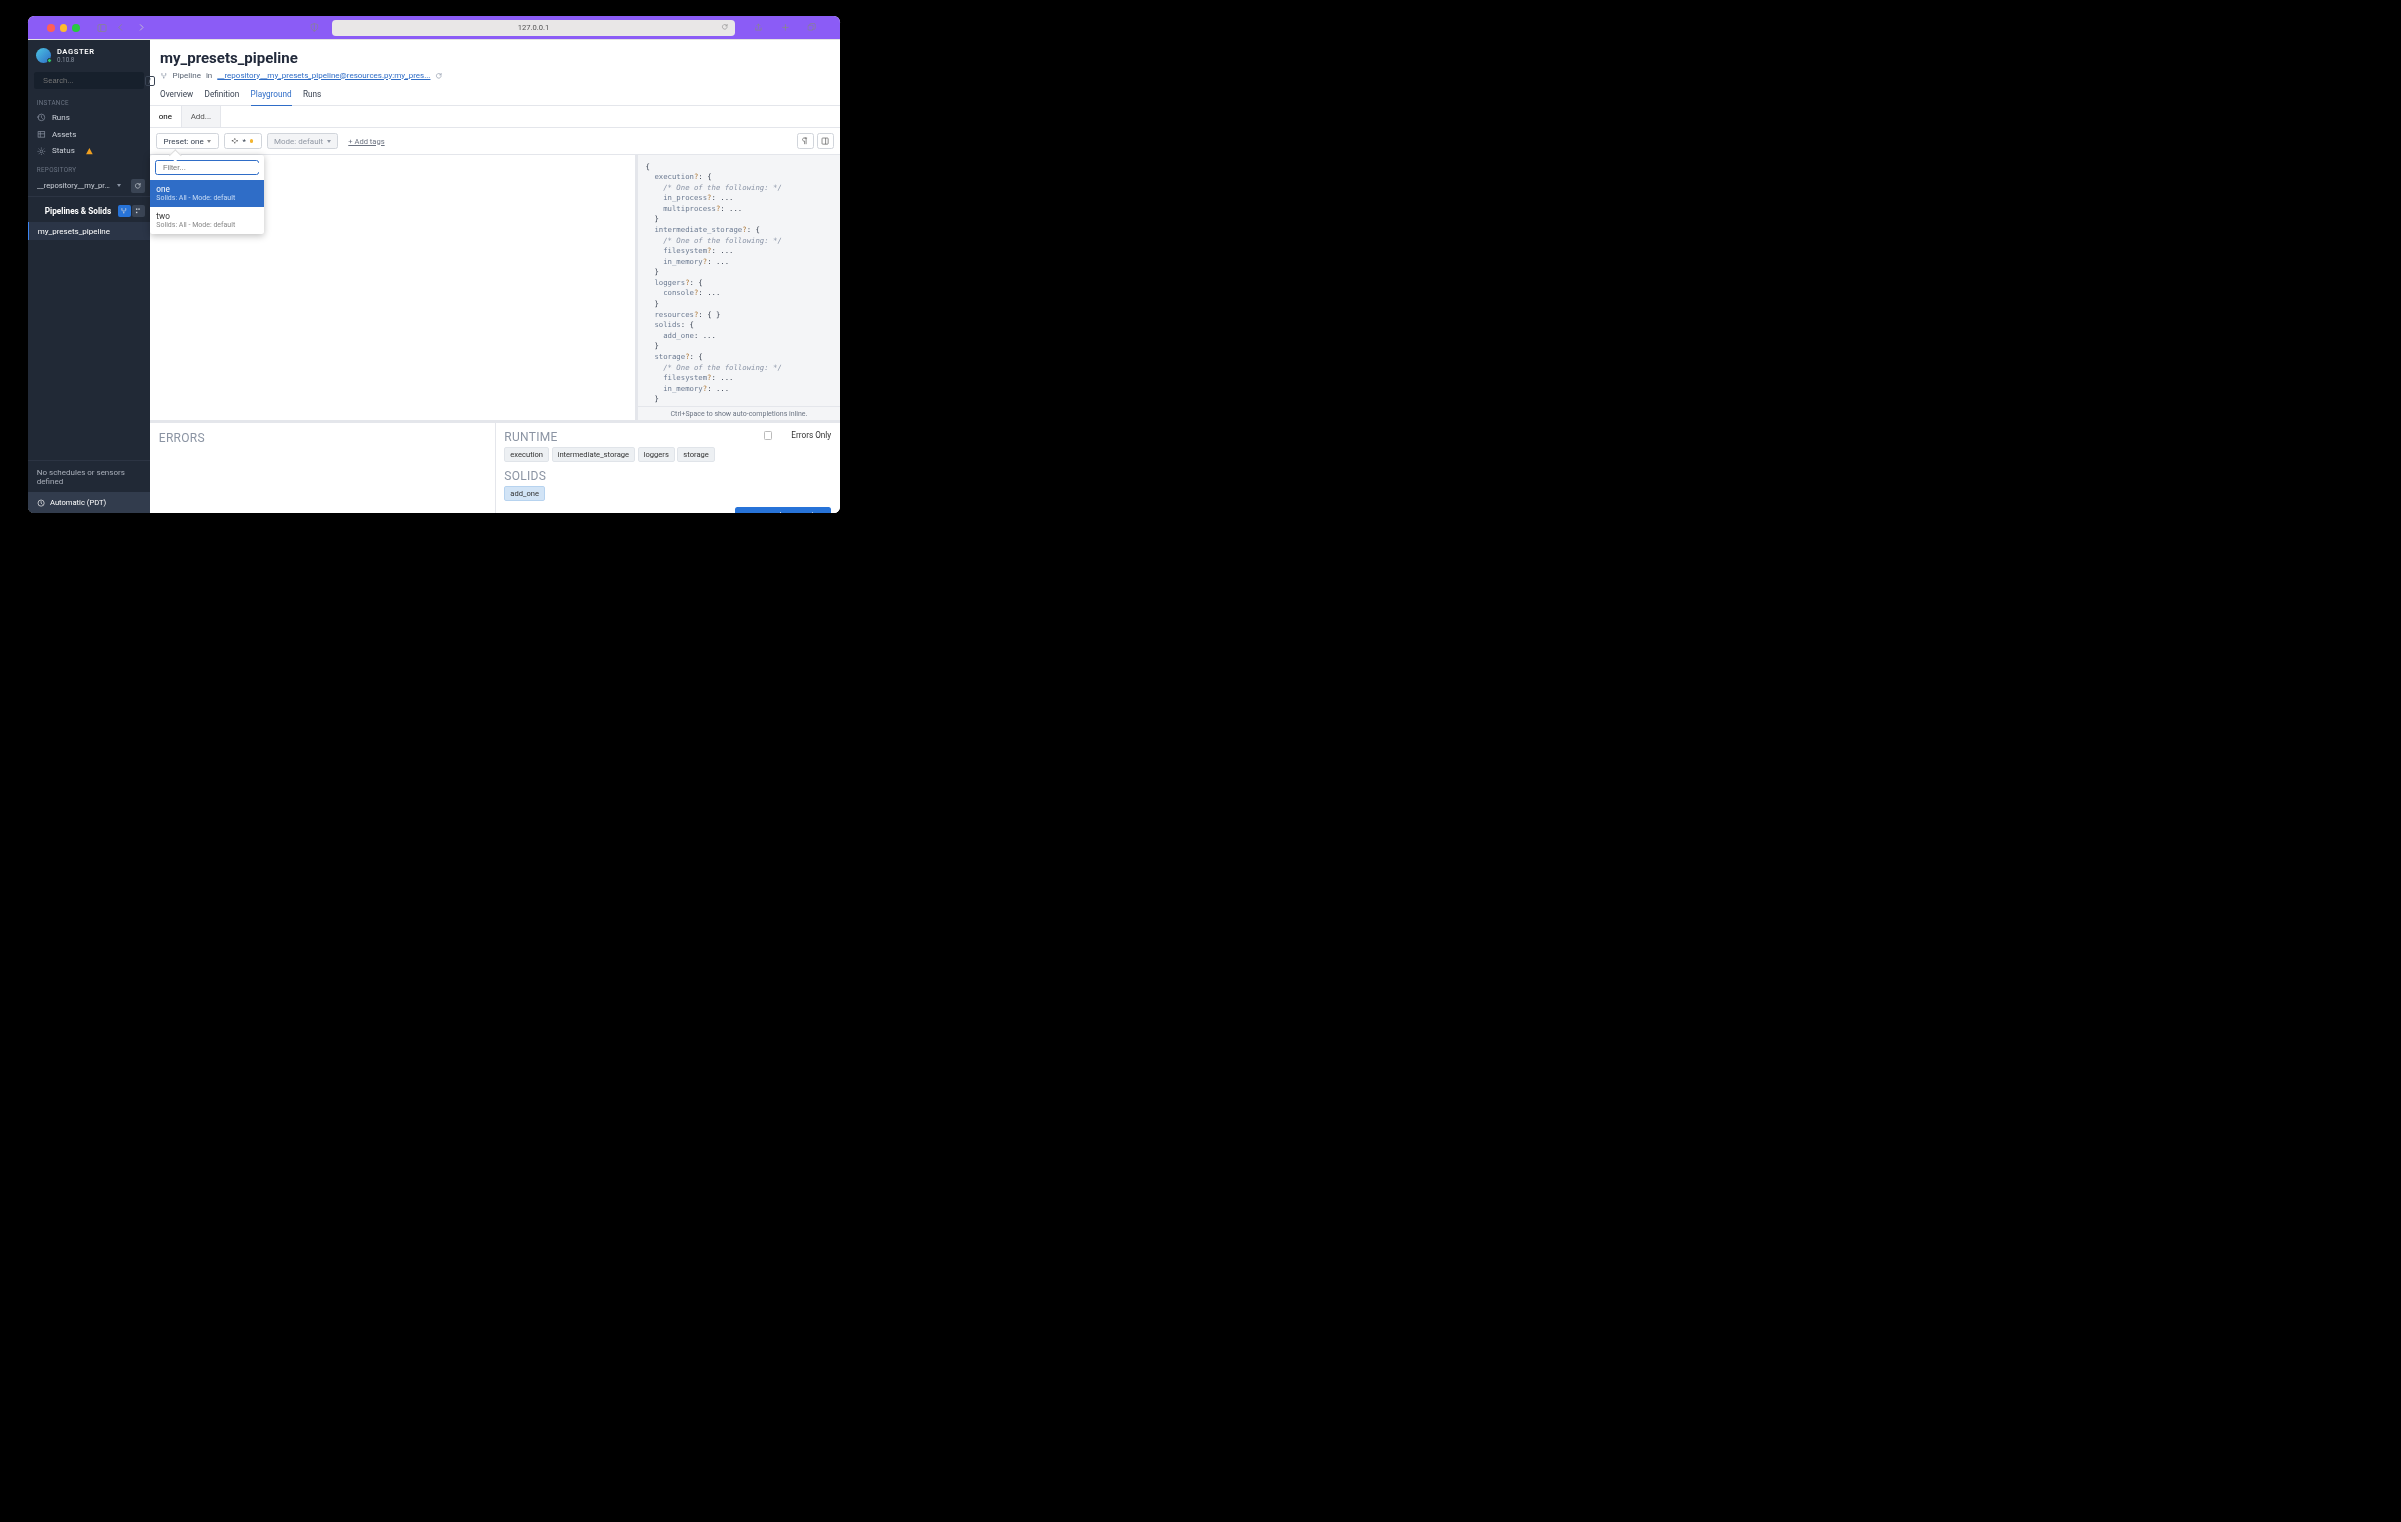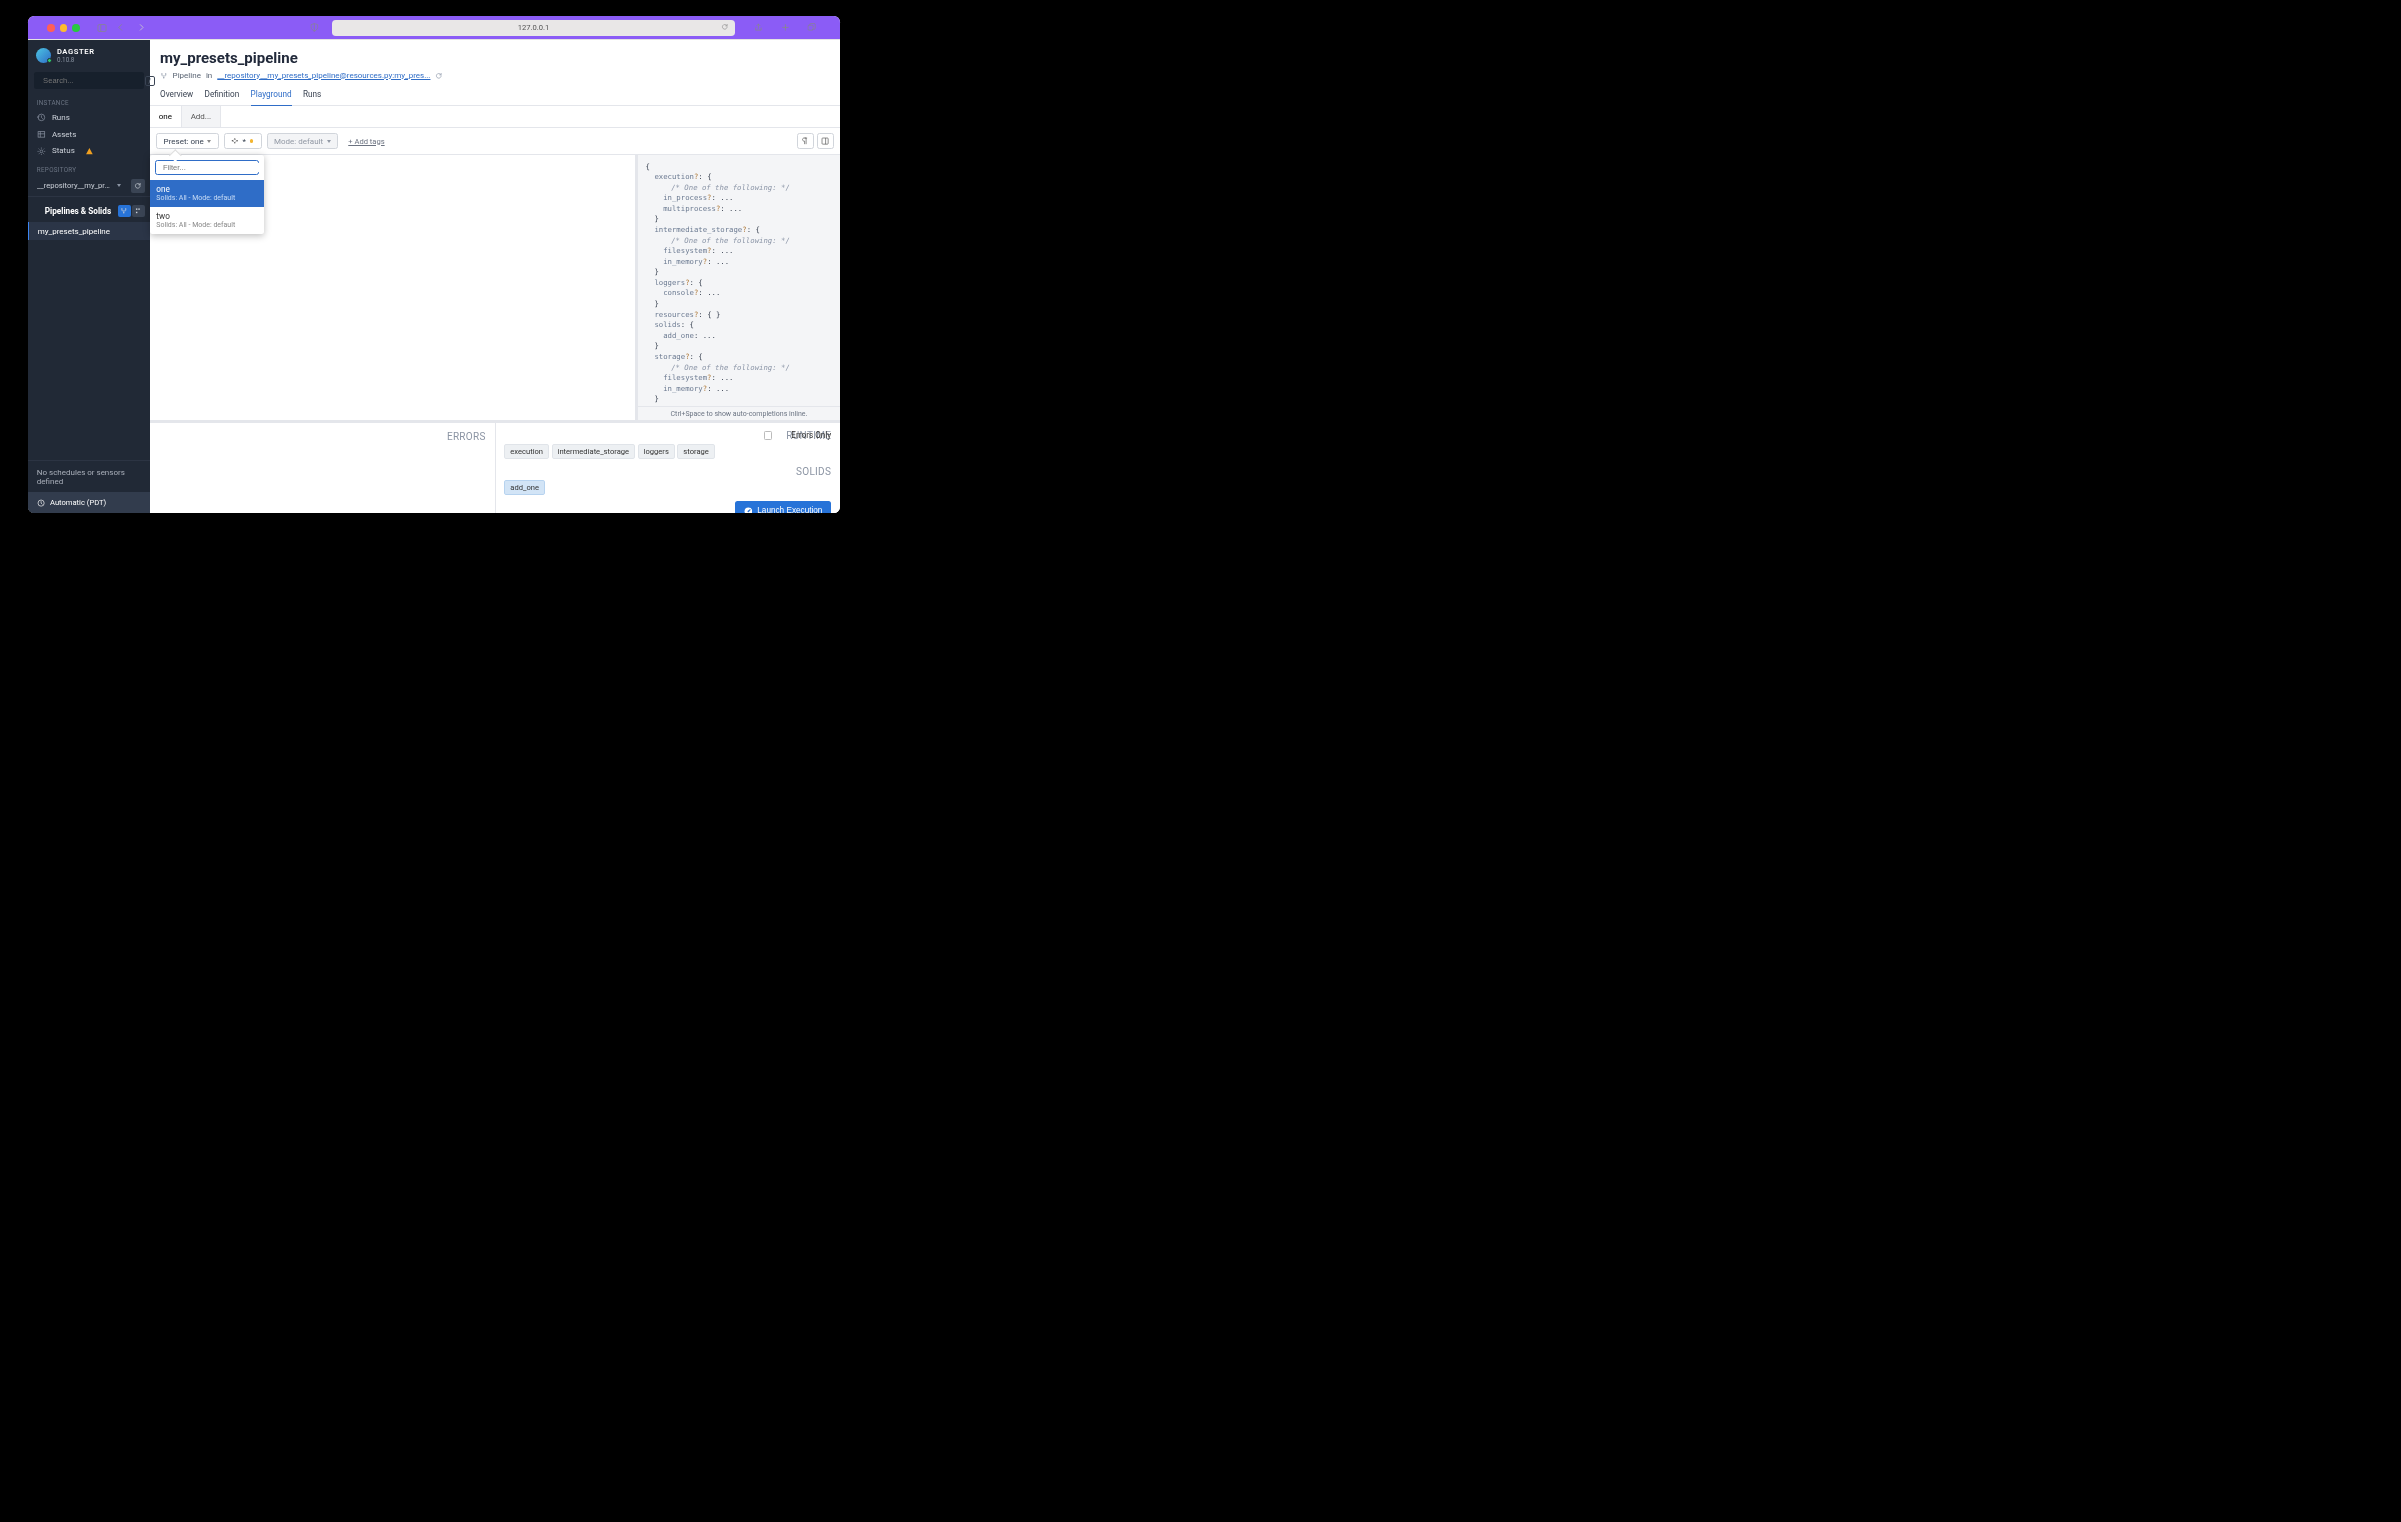--- a/index.html
+++ b/index.html
@@ -292,21 +292,21 @@
     .yaml-box {
       flex: 1;
       padding: 6.3px 7.6px;
       overflow: auto;
       font-family: "SF Mono", Menlo, Consolas, monospace;
       font-size: 7.3px;
       line-height: 1.45;
       color: #3a4352;
       white-space: pre;
     }
-    .yaml-box .c { color: #8a94a6; font-style: italic; margin-left: 8px; }
+    .yaml-box .c { color: #8a94a6; font-style: italic; }
     .yaml-box .k { color: #6b7a91; }
     .yaml-box .q { color: #b07b3b; }
     .yaml-hint {
       text-align: center;
       padding: 2.5px;
       font-size: 7px;
       color: #6b7483;
       border-top: 0.6px solid #e4e6eb;
       background: #f4f5f7;
     }
@@ -359,25 +359,24 @@
       display: flex;
       border-top: 3.2px solid #e4e6eb;
       height: 93px;
     }
     .bp-left {
       flex: 1;
       padding: 7.6px 8.8px;
       border-right: 0.6px solid #e4e6eb;
     }
     .bp-label {
-      font-size: 10px;
+      font-size: 12px;
       letter-spacing: 0.3px;
       color: #8b94a3;
       margin-bottom: 3.8px;
-      text-align: right;
     }
     .bp-right {
       flex: 1;
       padding: 6.3px 8.8px;
       position: relative;
       display: flex;
       flex-direction: column;
     }
     .errors-only {
       position: absolute;

